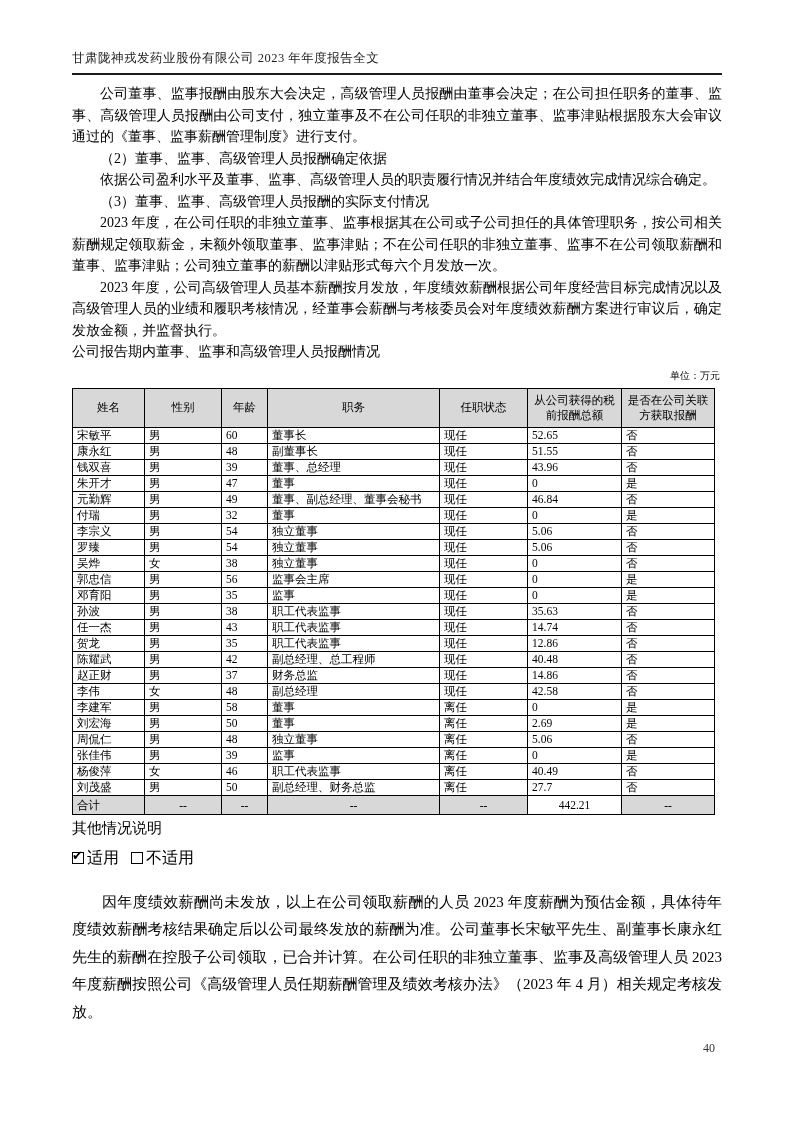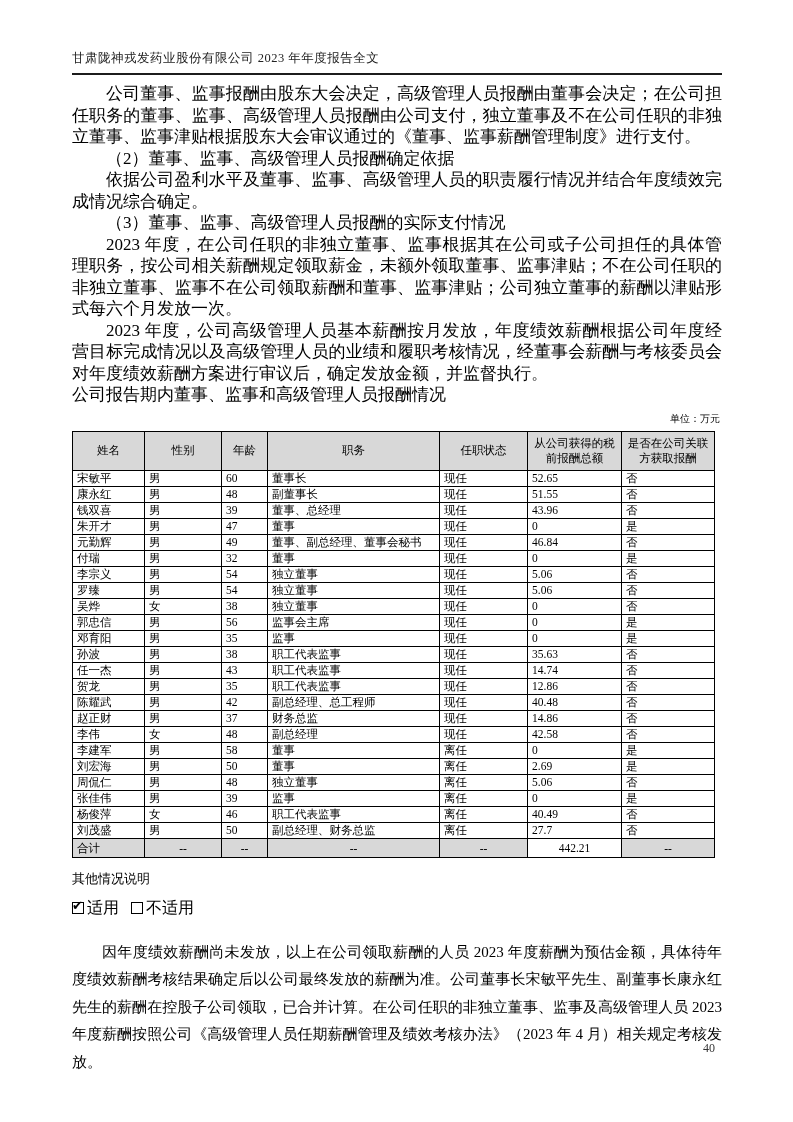--- a/index.html
+++ b/index.html
@@ -7,21 +7,21 @@
   .page {
     width:793px; height:1122px; background:#ffffff; position:relative;
     margin:0 auto; overflow:hidden;
     font-family:"Liberation Serif","DejaVu Serif",serif; color:#000;
   }
   .content { padding:0 71px 0 72px; }
 
   .doc-header { padding-top:50px; text-align:left; font-size:12.5px; color:#222; letter-spacing:0.5px; }
   .rule { border-bottom:2px solid #1c1c1c; margin-top:6px; }
 
-  .body-text { margin-top:8px; font-size:17px; line-height:21.5px; text-align:justify; }
+  .body-text { margin-top:8px; font-size:14px; line-height:21.5px; text-align:justify; }
   .body-text p { text-indent:2em; }
   .body-text p.no-indent { text-indent:0; }
 
   .unit-row { text-align:right; font-size:10px; margin-top:6px; padding-right:2px; }
 
   table.comp { border-collapse:collapse; width:642px; margin-top:5px; font-size:11.5px; table-layout:fixed; }
   table.comp th, table.comp td { border:1px solid #000; }
   table.comp thead th {
     background:#d8d8d8; font-weight:normal; text-align:center;
     padding:4px 2px; line-height:15px; font-size:11.5px;
@@ -29,21 +29,21 @@
   table.comp td {
     padding:0 4px; height:15px; line-height:15px;
     white-space:nowrap; overflow:hidden; text-align:left;
   }
   td.col-age { text-align:right; padding-right:8px; }
   td.col-pay { text-align:right; padding-right:10px; }
   tr.total td { background:#d8d8d8; height:18px; line-height:18px; }
   tr.total td.col-pay { background:#ffffff;text-align:center; }
   tr.total td.ctr { text-align:center; }
 
-  .other-title { margin-top:12px; font-size:13px; }
+  .other-title { margin-top:4px; font-size:15px; }
   .cb-row { margin-top:10px; font-size:16px; }
   .cb {
     display:inline-block; width:10px; height:10px; border:1.5px solid #000;
     vertical-align:-1px; margin-right:3px; position:relative; background:#fff;
   }
   .cb.checked::after {
     content:"\2714"; position:absolute; left:-1px; top:-5px;
     font-size:13px; font-weight:bold;
     font-family:"DejaVu Sans",sans-serif;
   }

